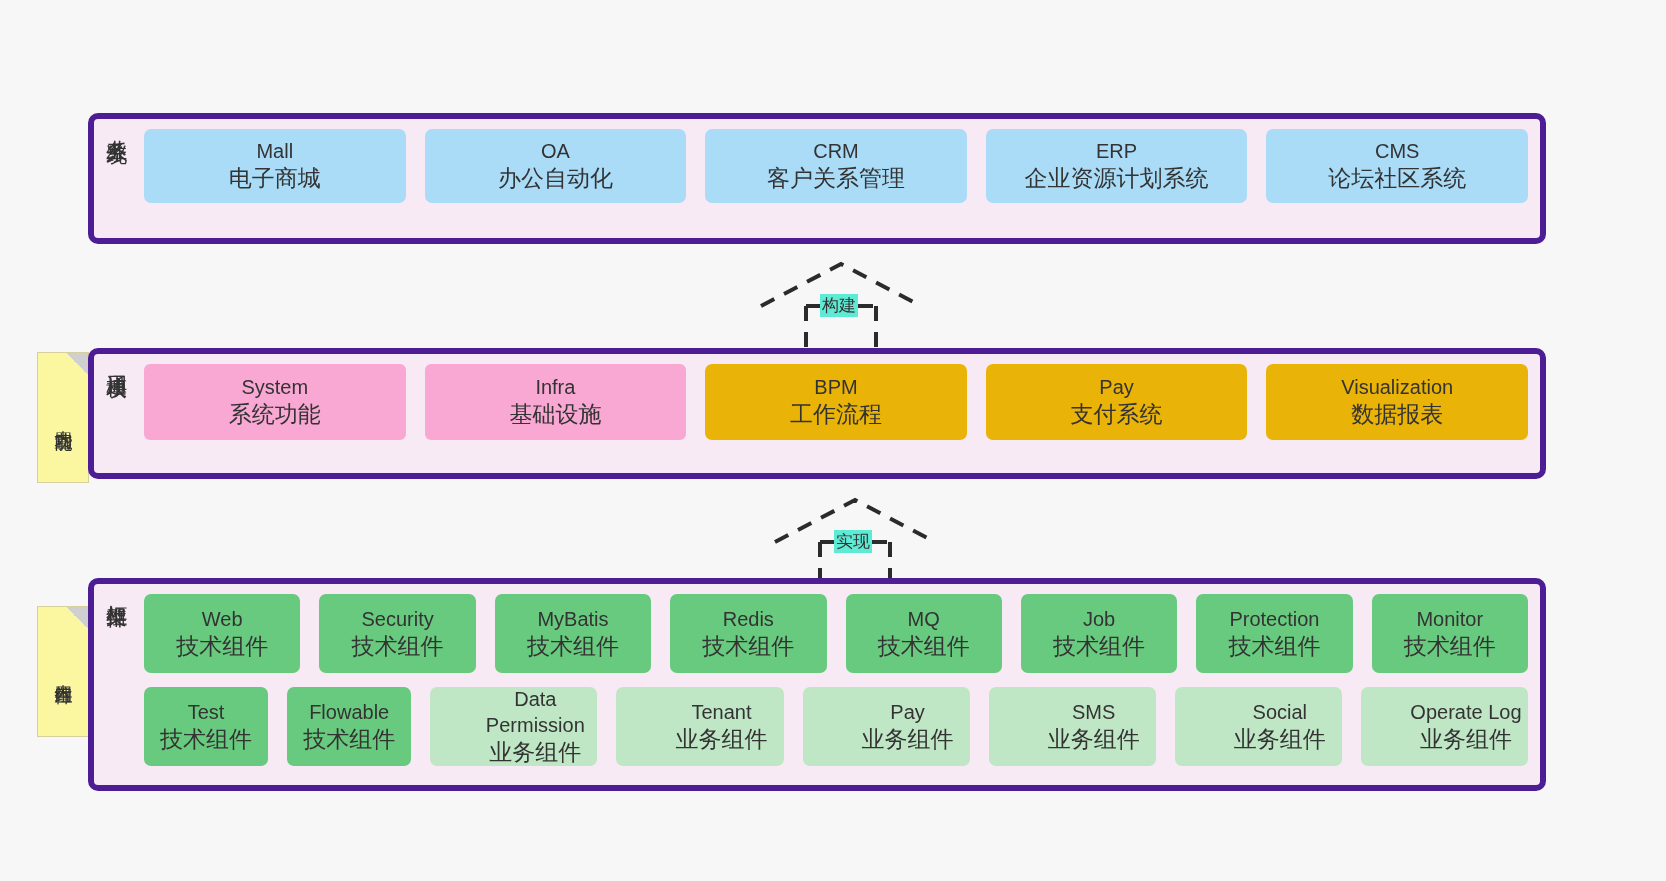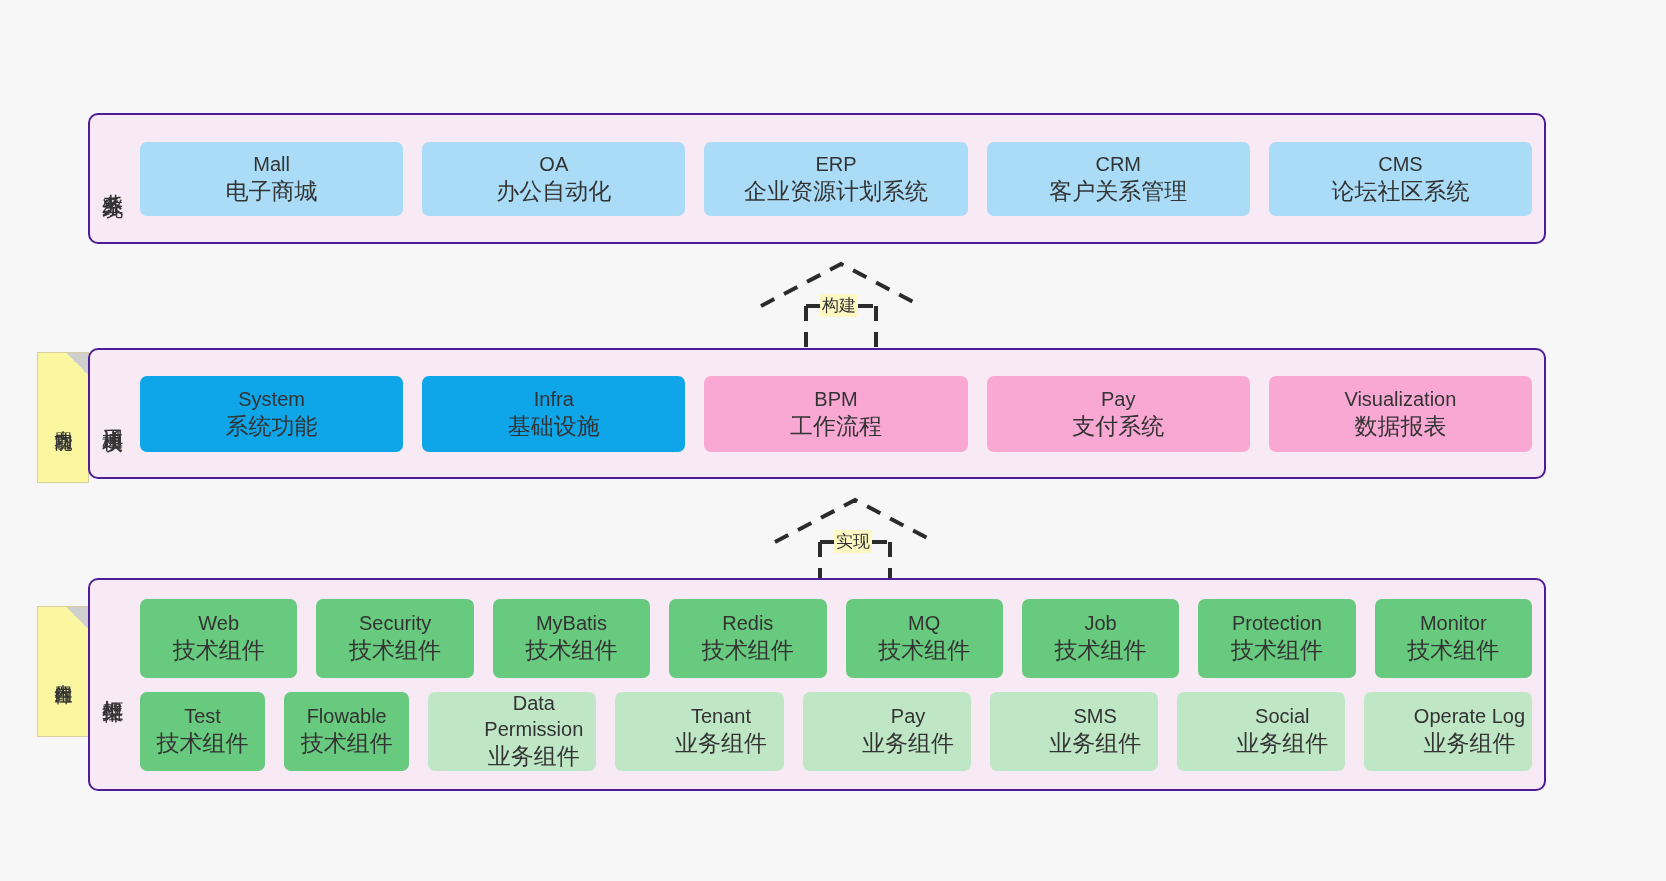--- a/index.html
+++ b/index.html
@@ -10,24 +10,24 @@
     font-family: "Liberation Sans", "DejaVu Sans", sans-serif;
     color: #333333;
     overflow: hidden;
   }
   #canvas { position: relative; width: 1666px; height: 881px; }
 
   
   .layer {
     position: absolute;
     background: #f8eaf4;
-    border: 2px solid #4c1d95;
+    border: 6px solid #4c1d95;
     border-radius: 10px;
     display: flex;
-    align-items: center;
+    align-items: flex-start;
   }
   .layer-title {
     flex: 0 0 auto;
     width: 46px;
     display: flex;
     align-items: center;
     justify-content: center;
     font-size: 21px;
     line-height: 1.13;
     letter-spacing: 1px;
@@ -59,22 +59,22 @@
     justify-content: center;
     text-align: center;
     padding: 6px 4px;
     line-height: 1.3;
   }
   .cell .en { font-size: 20px; }
   .cell .cn { font-size: 23px; }
 
   
   .c-blue       { background: #aadcf8; }
-  .c-red        { background: #0ea5e9; }
-  .c-pink       { background: #f9a8d4; }
+  .c-red        { background: #f9a8d4; border-radius: 6px; }
+  .c-pink       { background: #eab308; }
   .c-green      { background: #68ca7e; }
   .c-lightgreen { background: #bfe7c5; padding-left: 47px; }
 
   
   #layer-business  { left: 88px;  top: 113px; width: 1458px; height: 131px; }
   #layer-business .cell { height: 74px; }
 
   #layer-common    { left: 88px;  top: 348px; width: 1458px; height: 131px; }
   #layer-common .cell { height: 76px; }
 
@@ -106,21 +106,21 @@
   #note-common    { left: 37px; top: 352px; width: 52px; height: 131px; }
   #note-framework { left: 37px; top: 606px; width: 52px; height: 131px; }
 
   
   .connector { position: absolute; }
   .connector svg { display: block; overflow: visible; }
   .connector .arrow-label {
     position: absolute;
     font-size: 17px;
     color: #333333;
-    background: #fef9c3;
+    background: #5eead4;
     padding: 0 2px;
     white-space: nowrap;
   }
   #conn-build  { left: 756px; top: 258px; width: 170px; height: 90px; }
   #conn-build  .arrow-label { left: 64px; top: 36px; }
   #conn-impl   { left: 770px; top: 494px; width: 170px; height: 90px; }
   #conn-impl   .arrow-label { left: 64px; top: 36px; }
 </style>
 </head>
 <body>
@@ -133,26 +133,26 @@
         <div class="row">
           <div class="cell c-blue">
             <div class="en">Mall</div>
             <div class="cn">电子商城</div>
           </div>
           <div class="cell c-blue">
             <div class="en">OA</div>
             <div class="cn">办公自动化</div>
           </div>
           <div class="cell c-blue">
+            <div class="en">CRM</div>
+            <div class="cn">客户关系管理</div>
+          </div>
+          <div class="cell c-blue">
             <div class="en">ERP</div>
             <div class="cn">企业资源计划系统</div>
-          </div>
-          <div class="cell c-blue">
-            <div class="en">CRM</div>
-            <div class="cn">客户关系管理</div>
           </div>
           <div class="cell c-blue">
             <div class="en">CMS</div>
             <div class="cn">论坛社区系统</div>
           </div>
         </div>
       </div>
   </div>
 
   <div class="connector" id="conn-build">

